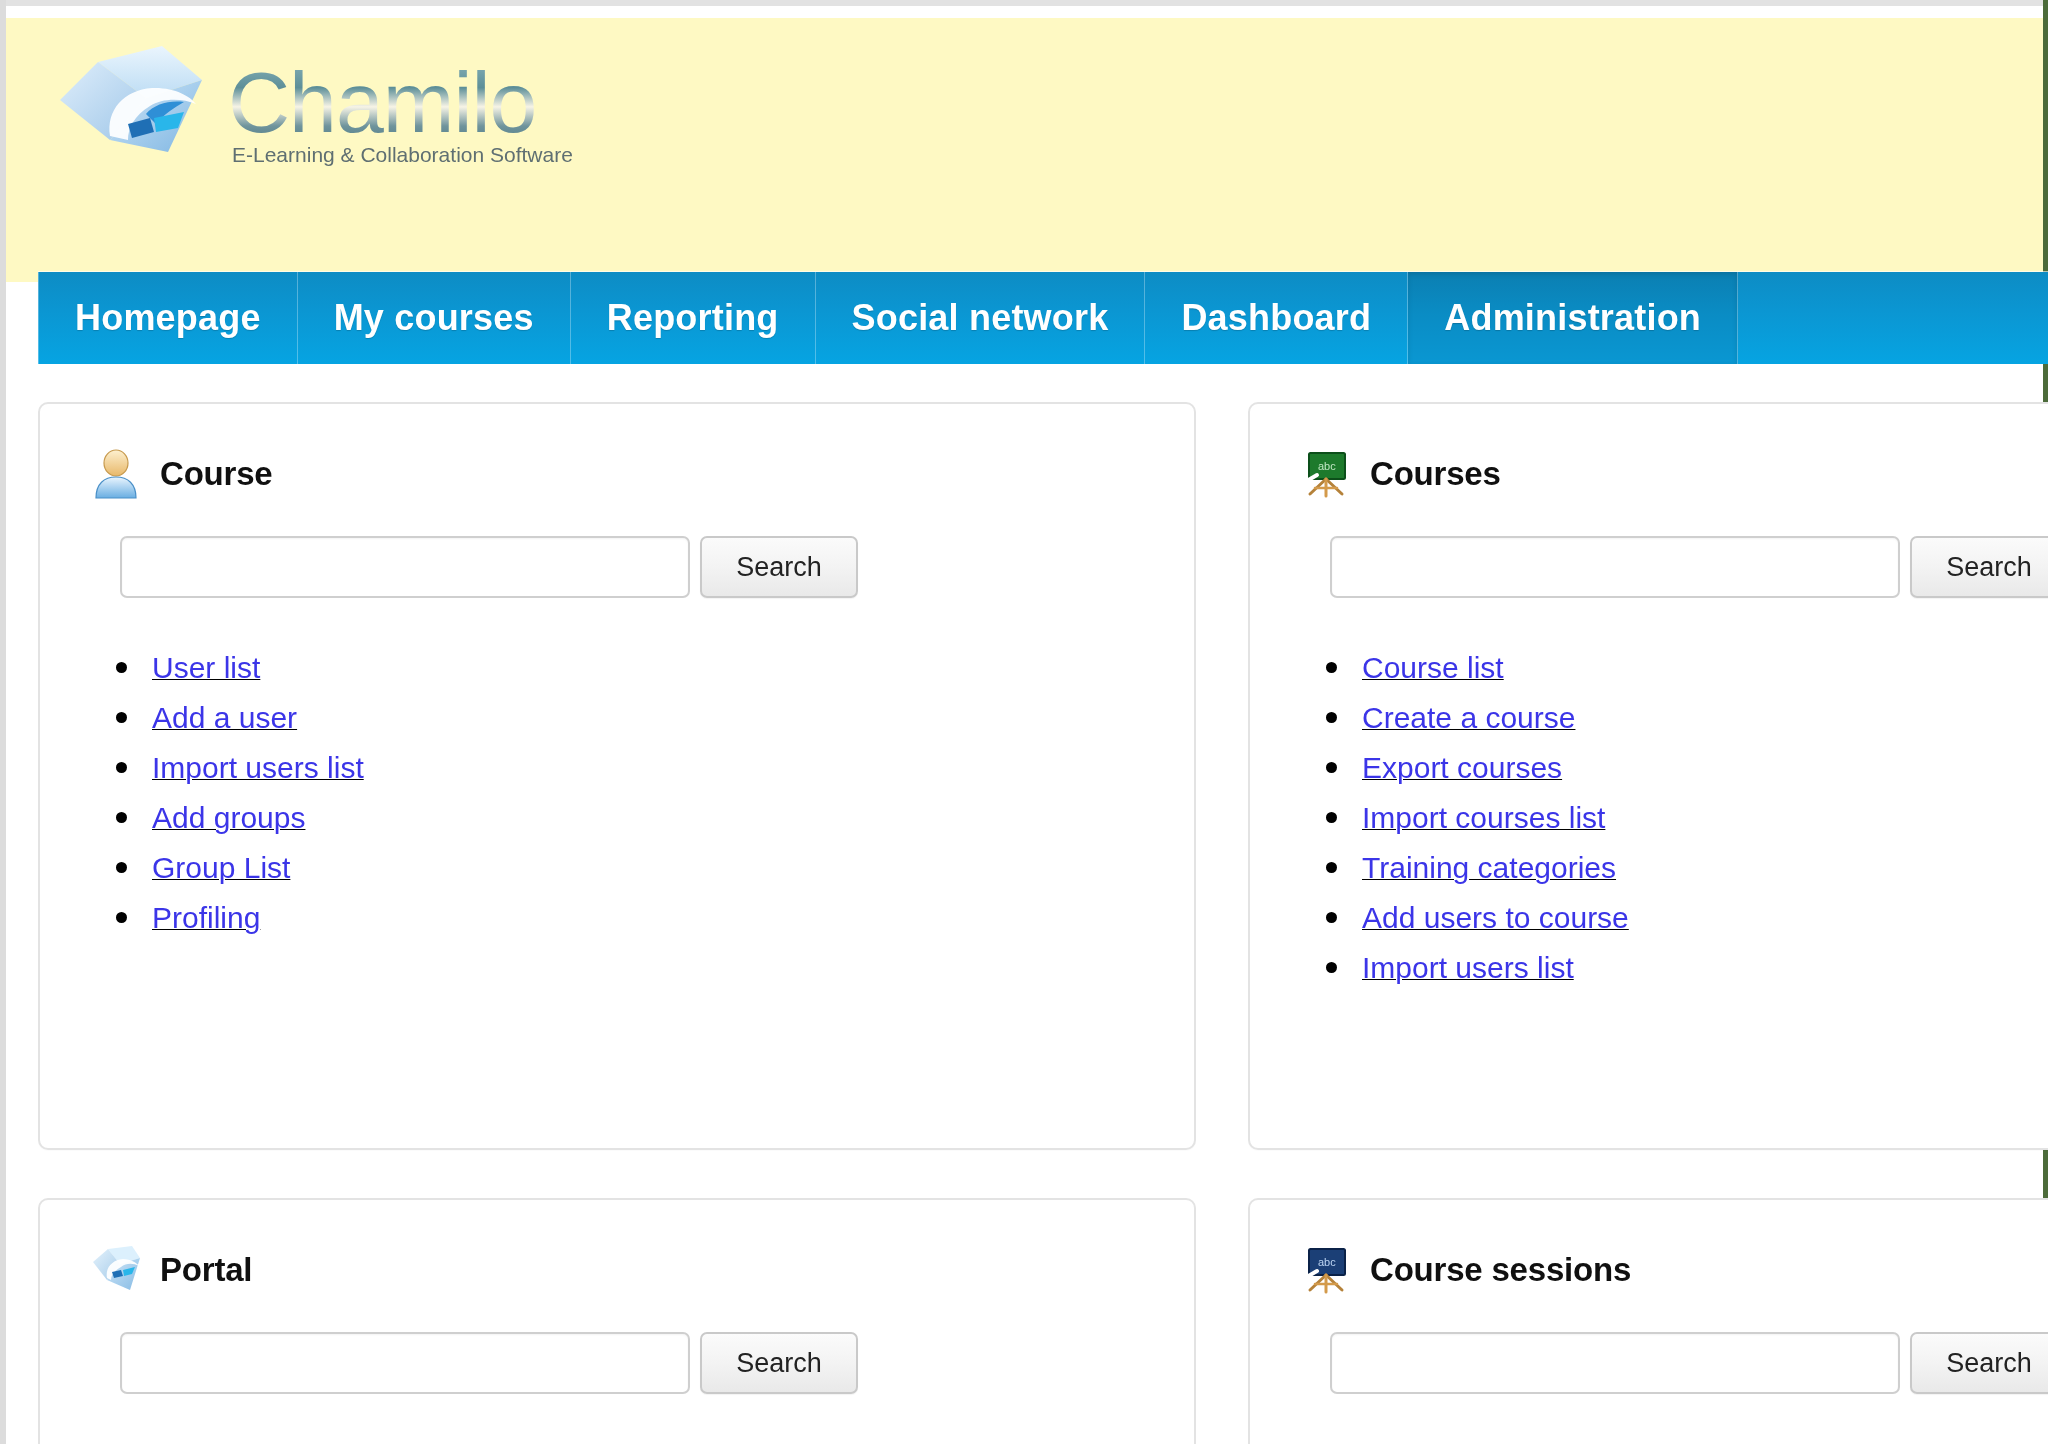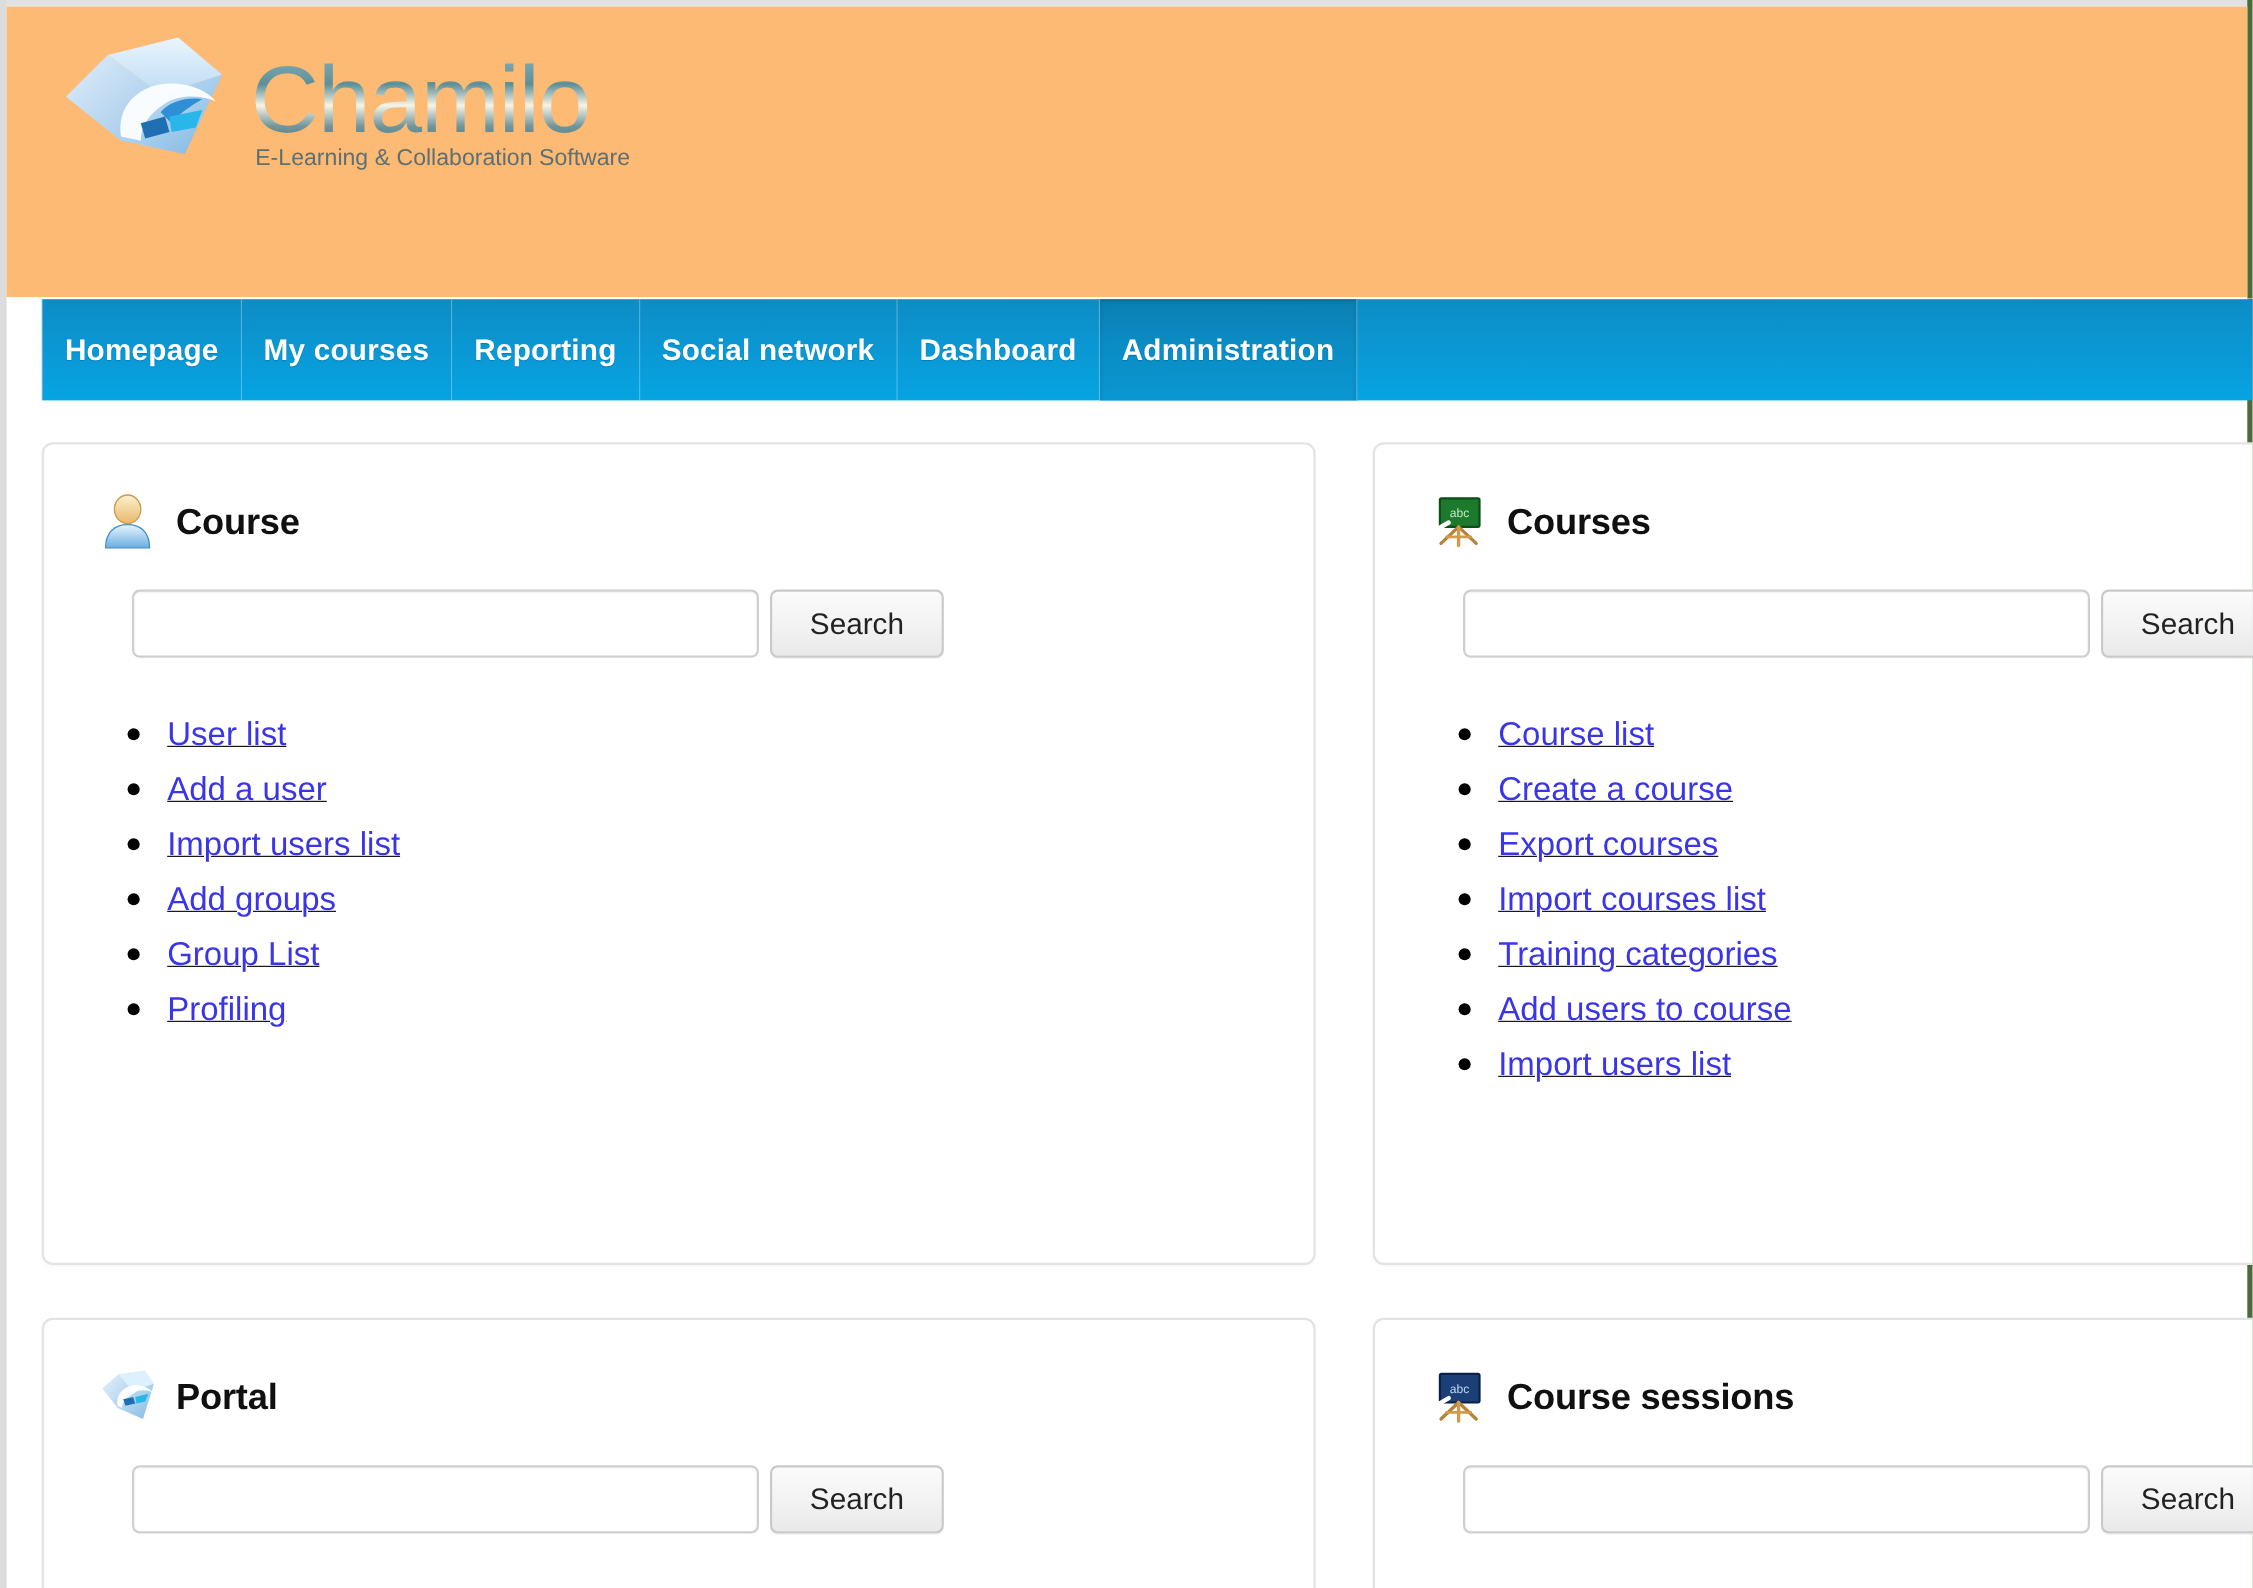--- a/index.html
+++ b/index.html
@@ -28,23 +28,23 @@
     background: #dcdcdc;
   }
   .frame-right {
     position: absolute; top: 0; right: 0; width: 5px; height: 1444px;
     background: #4c6b3a;
   }
 
   
   .header {
     position: absolute;
-    top: 6px; left: 6px;
+    top: 18px; left: 6px;
     width: 2037px; height: 264px;
-    background: #fdba74;
+    background: #fef9c3;
   }
   .logo {
     position: absolute;
     left: 44px; top: 22px;
     width: 620px; height: 128px;
     display: block;
   }
   .logo svg { display: block; }
 
   
@@ -57,23 +57,23 @@
     background: linear-gradient(to bottom, #0d8cc4 0%, #0b96d2 42%, #06a4e2 100%);
     display: flex;
     align-items: stretch;
     box-shadow: 0 -1px 0 rgba(255,255,255,0.6);
   }
   .nav-item {
     position: relative;
     display: flex;
     align-items: center;
     justify-content: center;
-    padding: 0 20px;
+    padding: 0 36px;
     color: #ffffff;
-    font-size: 27px;
+    font-size: 36px;
     font-weight: bold;
     letter-spacing: 0.2px;
     white-space: nowrap;
     text-shadow: 0 1px 1px rgba(0,0,0,0.18);
     cursor: pointer;
     border-right: 1px solid rgba(255,255,255,0.30);
   }
   .nav-item:first-child { border-left: 1px solid rgba(255,255,255,0.30); }
   .nav-item.active {
     background: linear-gradient(to bottom, #0b7fb2 0%, #0a8cc4 45%, #0a97d2 100%);

